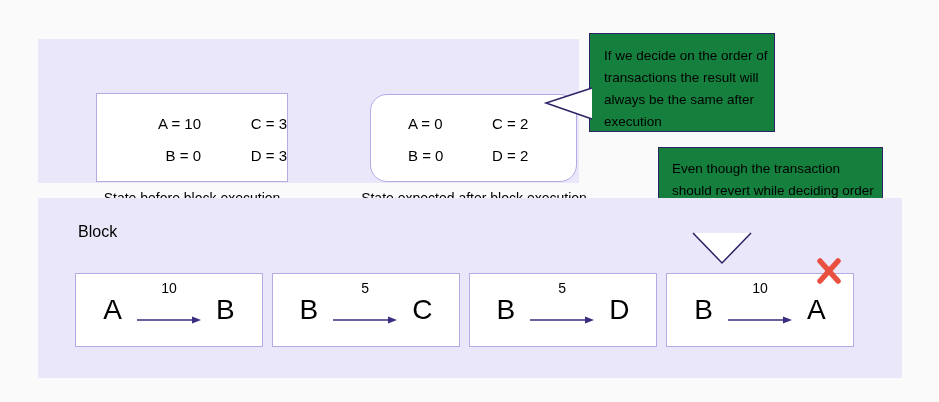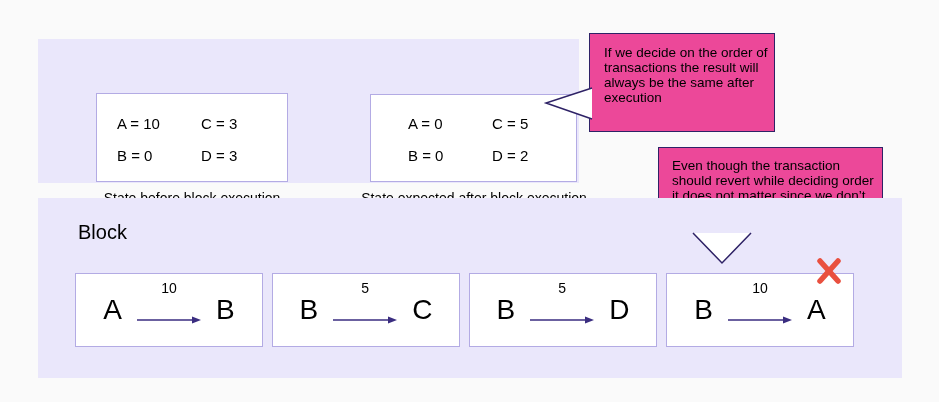--- a/index.html
+++ b/index.html
@@ -12,42 +12,42 @@
     color:#000;
   }
   .panel { position:absolute; background:#eae7fb; }
   #top-panel    { left:38px; top:39px;  width:541px; height:144px; }
   #bottom-panel { left:38px; top:198px; width:864px; height:180px; }
 
   .state-box {
     position:absolute; background:#ffffff;
     border:1px solid #b3abe4; box-sizing:border-box;
   }
-  #state-before { left:58px;  top:54px; width:192px; height:89px; padding:21px 0 0 20px; }
-  #state-after  { left:332px; top:55px; width:207px; height:88px; padding:20px 0 0 37px; }
+  #state-before { left:58px;  top:54px; width:192px; height:89px; padding:21px 0 0 20px;text-align:right; }
+  #state-after  { left:332px; top:55px; width:207px; height:88px; padding:20px 0 0 37px;border-radius:17px; }
   .state-grid {
     display:grid; grid-template-columns:84px auto;
     row-gap:14px; font-size:15px; line-height:18px;
   }
   .caption { position:absolute; top:151px; font-size:14px; text-align:center; }
   #caption-before { left:33px;  width:242px; }
   #caption-after  { left:310px; width:252px; }
 
   .callout {
-    position:absolute; background:#ec4899;
+    position:absolute; background:#15803d;
     border:1.5px solid #2e2266; box-sizing:border-box;
-    font-size:13.5px; line-height:15px;
+    font-size:13.5px; line-height:22px;
   }
   #callout-order  { left:589px; top:33px;  width:186px; height:99px; padding:11px 5px 0 14px; }
   #callout-revert { left:658px; top:147px; width:225px; height:88px; padding:10px 8px 0 13px; }
   svg.tail { position:absolute; overflow:visible; z-index:5; }
   #tail-order  { left:544px; top:84px;  }
   #tail-revert { left:691px; top:232px; }
 
-  #block-title { position:absolute; left:78px; top:218px; font-size:20px; line-height:28px; }
+  #block-title { position:absolute; left:78px; top:218px; font-size:16px; line-height:28px; }
 
   .tx-box {
     position:absolute; top:273px; width:188px; height:74px;
     background:#ffffff; border:1px solid #b3abe4; box-sizing:border-box;
     display:flex; align-items:center; justify-content:center; gap:15px;
   }
   #tx-0 { left:75px; }  #tx-1 { left:272px; }
   #tx-2 { left:469px; } #tx-3 { left:666px; }
   .tx-letter { font-size:28px; line-height:30px; }
   .tx-arrow-group {
@@ -66,21 +66,21 @@
     <div class="state-grid">
       <span>A = 10</span>
       <span>C = 3</span>
       <span>B = 0</span>
       <span>D = 3</span>
     </div>
   </div>
   <div class="state-box" id="state-after">
     <div class="state-grid">
       <span>A = 0</span>
-      <span>C = 5</span>
+      <span>C = 2</span>
       <span>B = 0</span>
       <span>D = 2</span>
     </div>
   </div>
   <div class="caption" id="caption-before">State before block execution</div>
   <div class="caption" id="caption-after">State expected after block execution</div>
 </div>
 
 <div class="callout" id="callout-order">
   <span>If we decide on the order of transactions the result will always be the same after execution</span>

